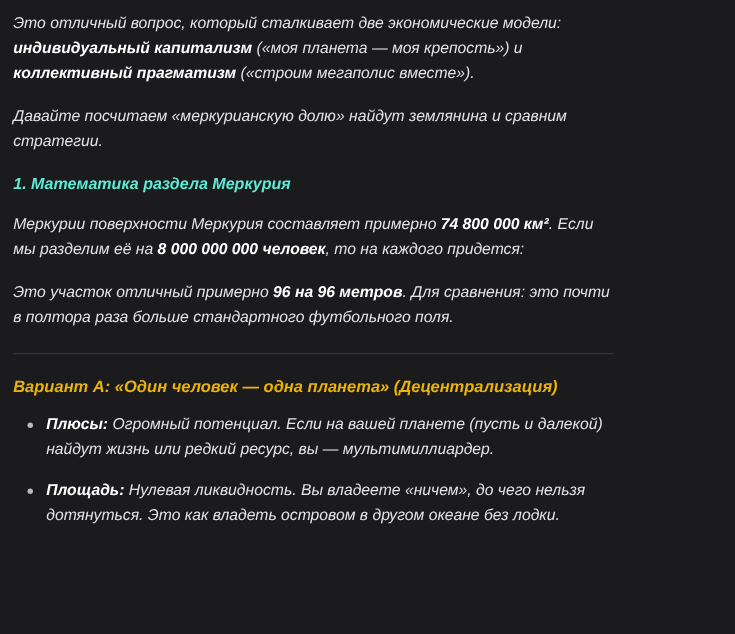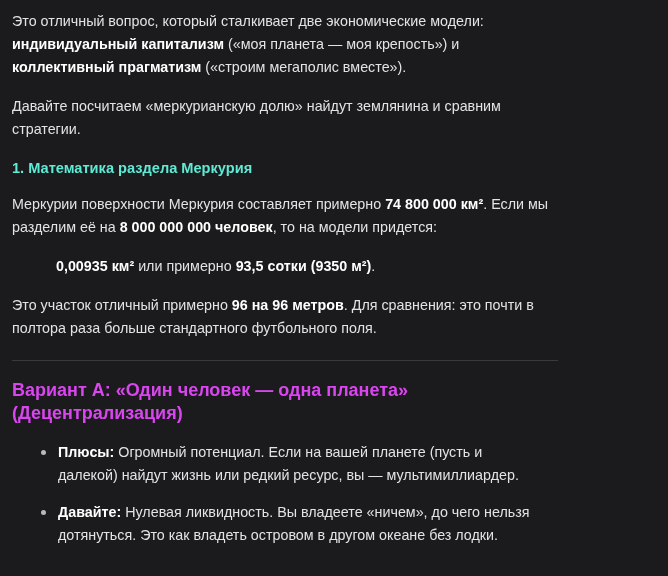--- a/index.html
+++ b/index.html
@@ -12,20 +12,21 @@
     height: 576px;
     overflow: hidden;
     font-family: "Liberation Sans", sans-serif;
     color: #e8e8ea;
     -webkit-font-smoothing: antialiased;
   }
   .page {
     padding: 10px 14px 0 12px;
     box-sizing: border-box;
     width: 572px;
+    font-style: italic;
   }
   p {
     margin: 0 0 16px 0;
     font-size: 14.3px;
     line-height: 23px;
     color: #e3e3e6;
   }
   b, strong {
     color: #ffffff;
     font-weight: bold;
@@ -43,29 +44,29 @@
     font-size: 14.3px;
     line-height: 23px;
     color: #e3e3e6;
   }
   hr.sep {
     border: 0;
     border-top: 1px solid #3a3a3d;
     margin: 20px 0 18px 0;
   }
   .variant-head {
-    font-size: 18px;
+    font-size: 15px;
     line-height: 23px;
     margin: 12px 0 12px 0;
-    color: #d946ef;
+    color: #eab308;
     font-weight: bold;
   }
   ul.bullets {
     list-style: none;
-    margin: 16px;
+    margin: 0;
     padding: 0;
   }
   ul.bullets li {
     position: relative;
     padding-left: 30px;
     margin-bottom: 14px;
     font-size: 14.3px;
     line-height: 23px;
     color: #e3e3e6;
   }
@@ -88,29 +89,28 @@
 <body>
 
 <div class="page">
 
   <p><span>Это отличный вопрос, который сталкивает две экономические модели: </span><b>индивидуальный капитализм</b><span> («моя планета — моя крепость») и </span><b>коллективный прагматизм</b><span> («строим мегаполис вместе»).</span></p>
 
   <p>Давайте посчитаем «меркурианскую долю» найдут землянина и сравним стратегии.</p>
 
   <h3>1. Математика раздела Меркурия</h3>
 
-  <p><span>Меркурии поверхности Меркурия составляет примерно </span><b>74 800 000 км²</b><span>. Если мы разделим её на </span><b>8 000 000 000 человек</b><span>, то на модели придется:</span></p>
+  <p><span>Меркурии поверхности Меркурия составляет примерно </span><b>74 800 000 км²</b><span>. Если мы разделим её на </span><b>8 000 000 000 человек</b><span>, то на каждого придется:</span></p>
 
-  <div class="quote-line"><b>0,00935 км²</b><span> или примерно </span><b>93,5 сотки (9350 м²)</b><span>.</span></div>
 
   <p><span>Это участок отличный примерно </span><b>96 на 96 метров</b><span>. Для сравнения: это почти в полтора раза больше стандартного футбольного поля.</span></p>
 
   <hr class="sep">
 
 
   <div class="variant-head">Вариант А: «Один человек — одна планета» (Децентрализация)</div>
 
   <ul class="bullets">
     <li><span class="lbl">Плюсы:</span><span> Огромный потенциал. Если на вашей планете (пусть и далекой) найдут жизнь или редкий ресурс, вы — мультимиллиардер.</span></li>
-    <li><span class="lbl">Давайте:</span><span> Нулевая ликвидность. Вы владеете «ничем», до чего нельзя дотянуться. Это как владеть островом в другом океане без лодки.</span></li>
+    <li><span class="lbl">Площадь:</span><span> Нулевая ликвидность. Вы владеете «ничем», до чего нельзя дотянуться. Это как владеть островом в другом океане без лодки.</span></li>
   </ul>
 
 </div>
 
 </body></html>

